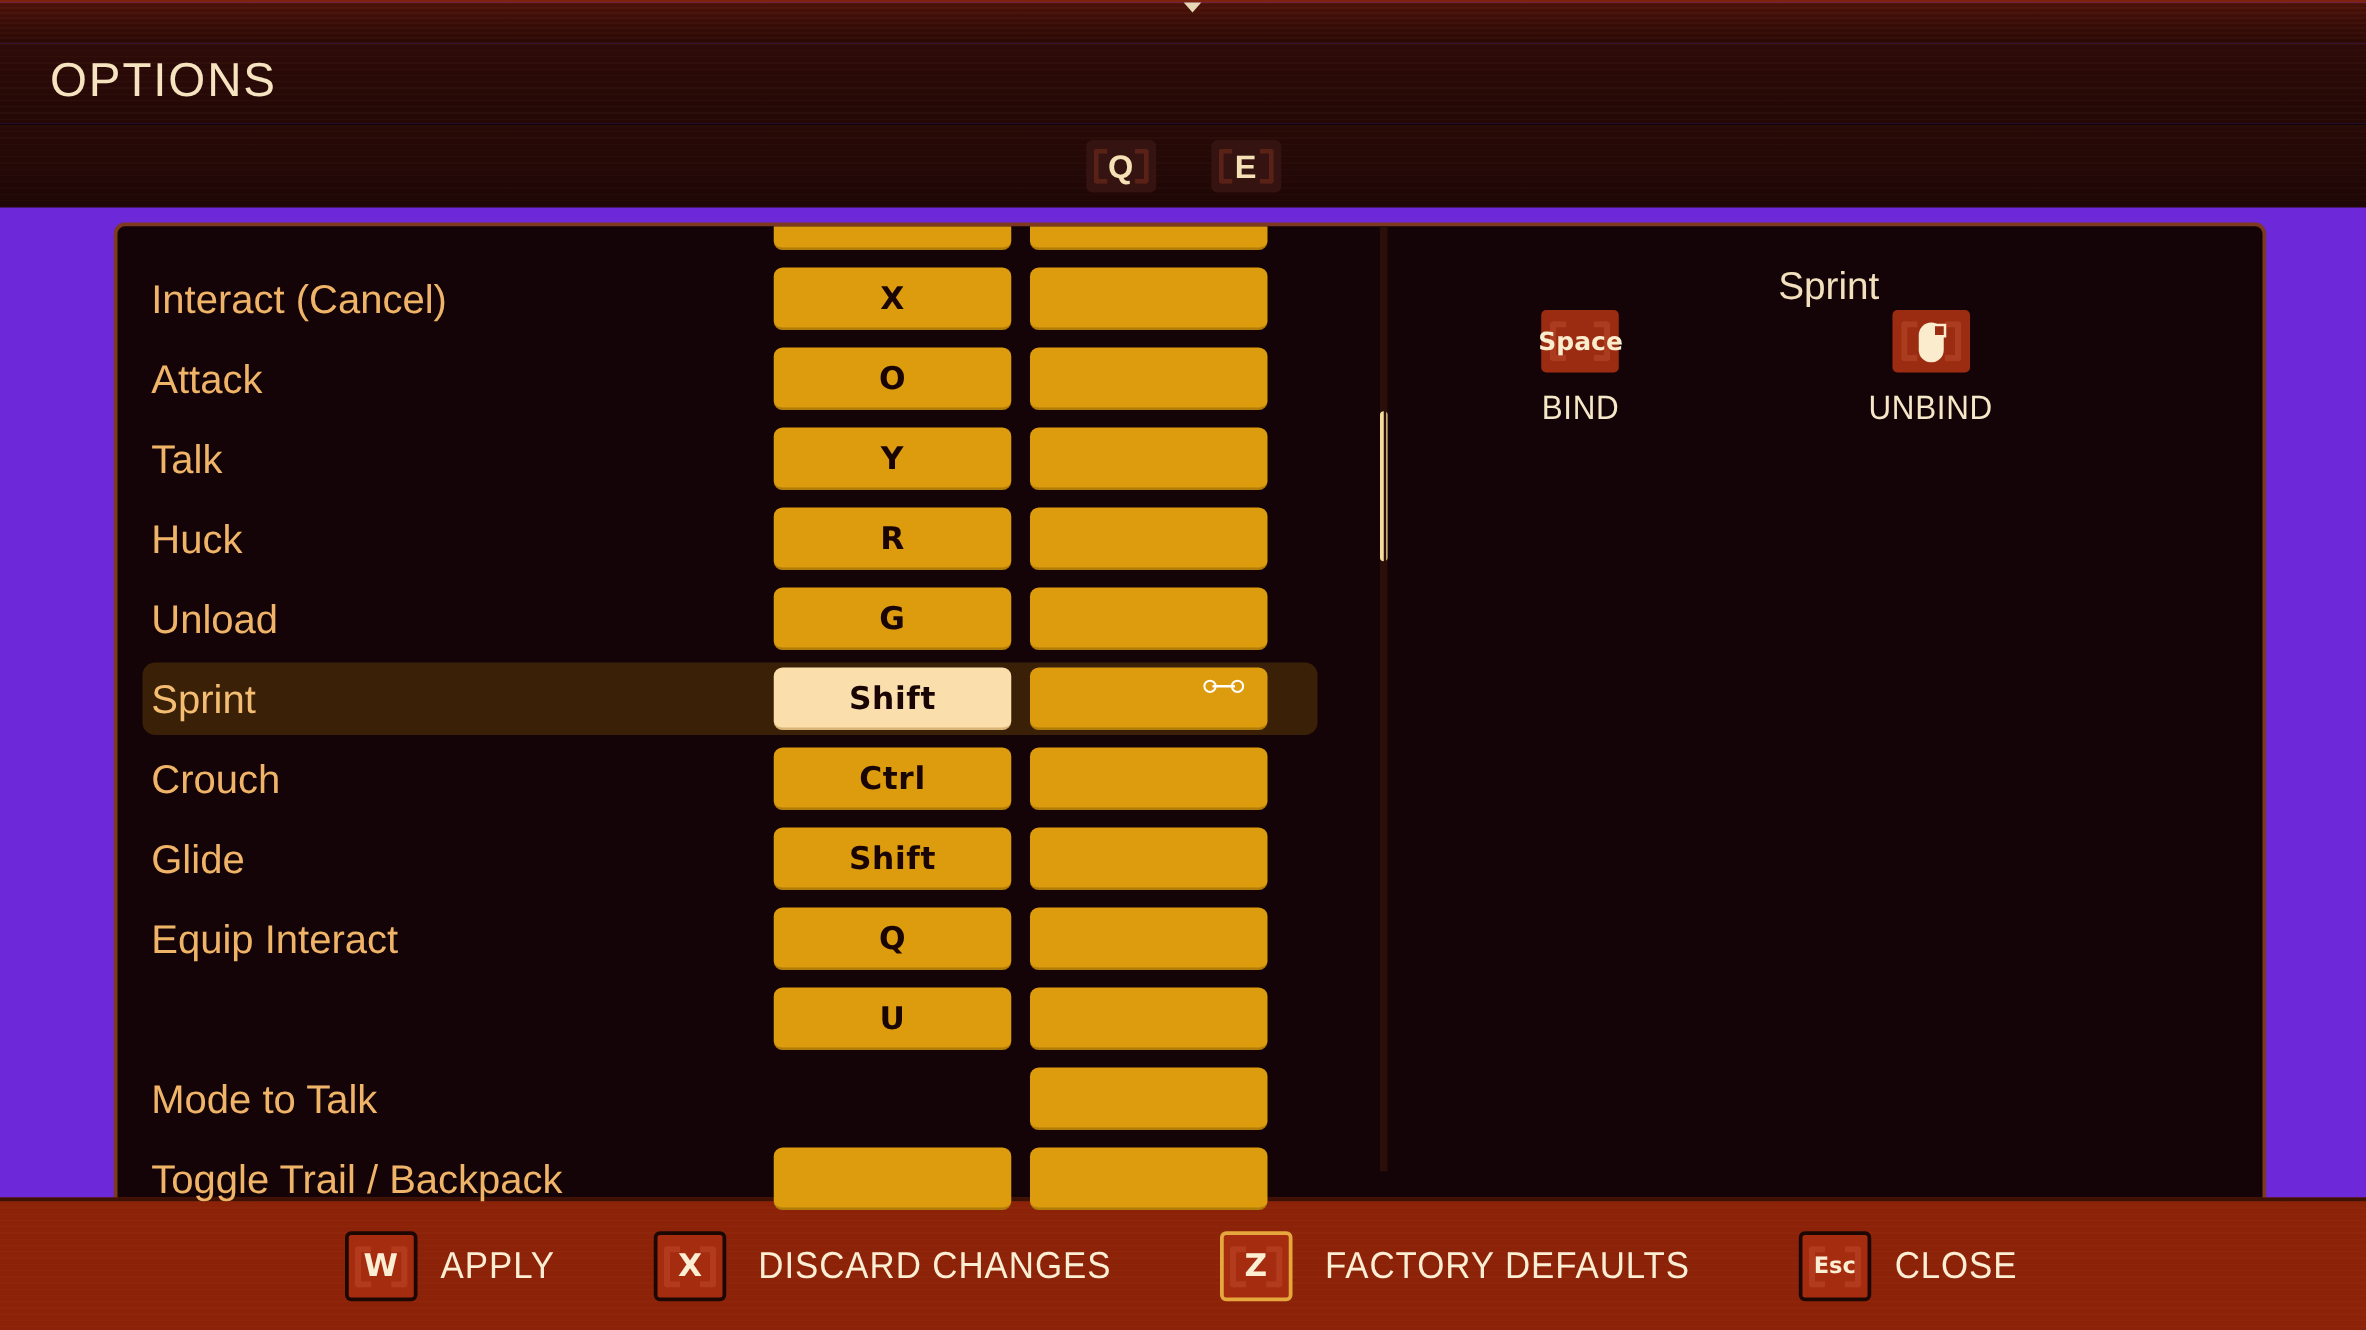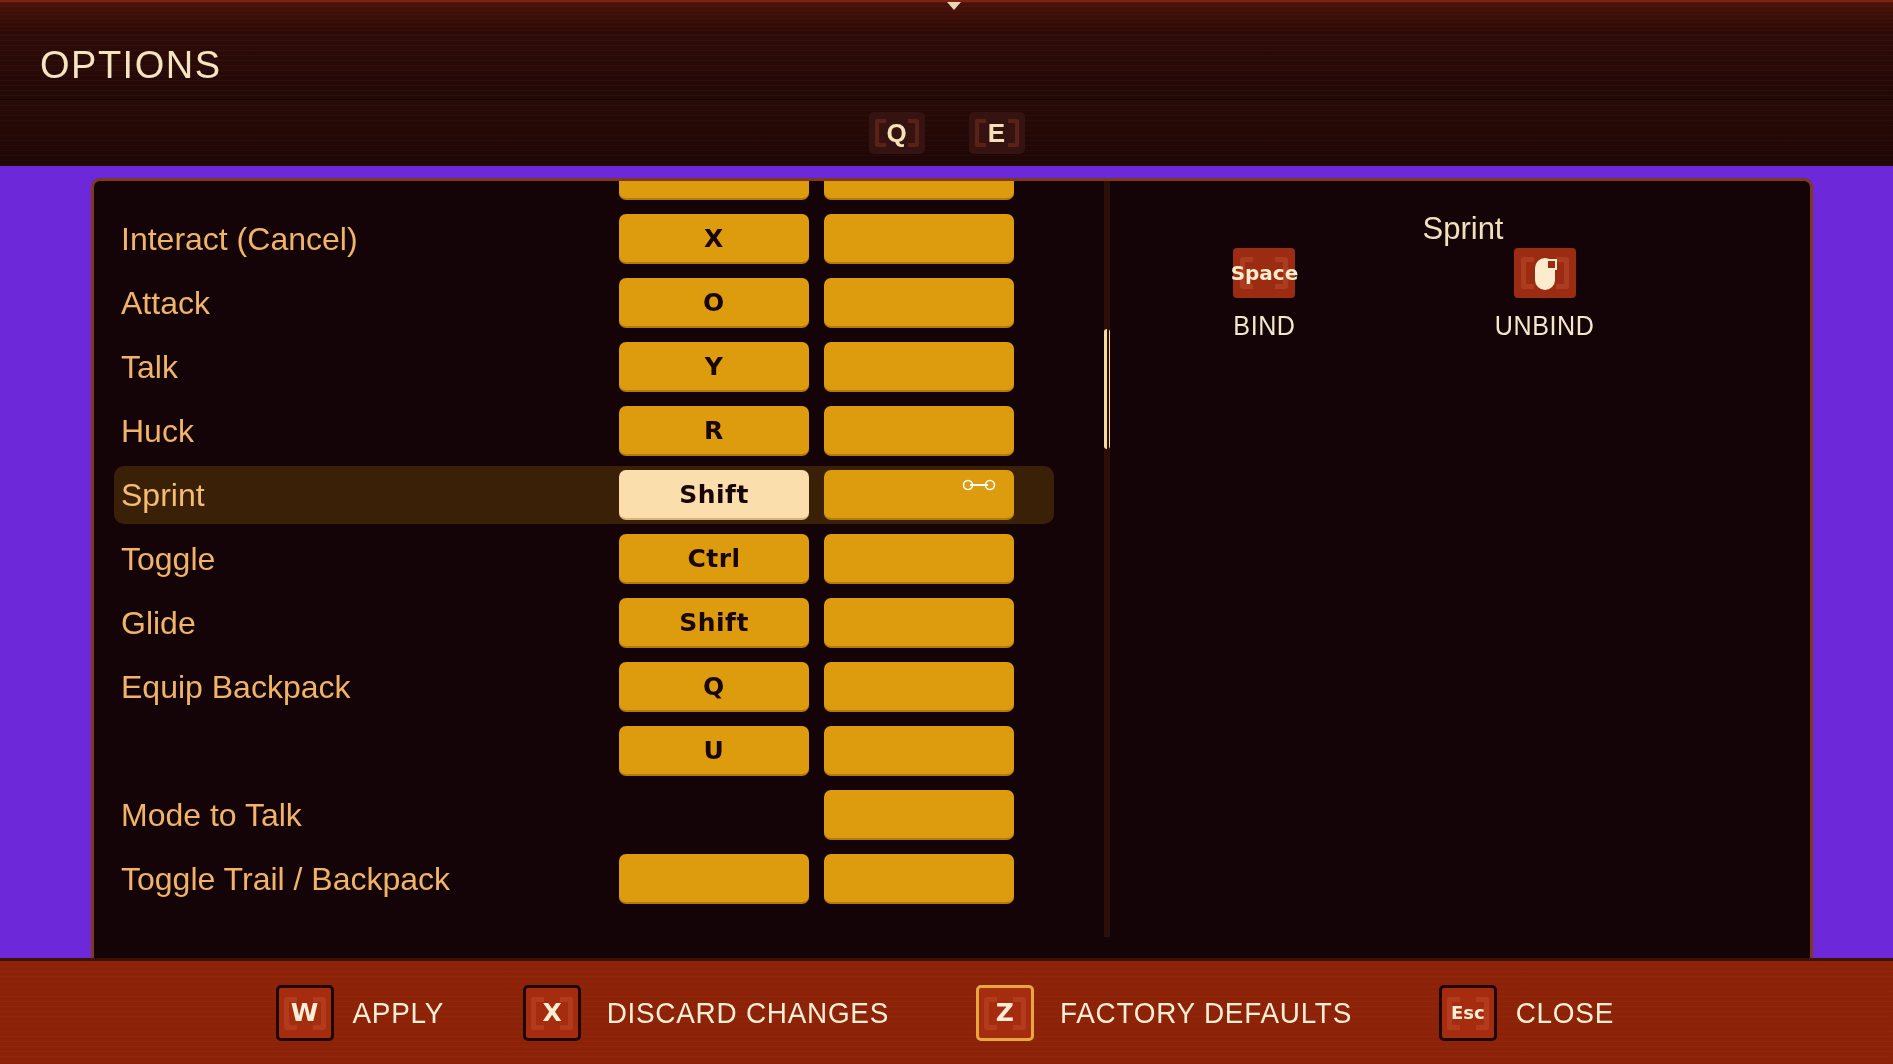--- a/index.html
+++ b/index.html
@@ -348,55 +348,64 @@
             </div>
             <div class="row">
               <div class="row-label">Huck</div>
               <div class="keyslot primary">
                 <span class="keytext">R</span>
               </div>
               <div class="keyslot secondary">
                 <span class="keytext"></span>
               </div>
             </div>
+            <div class="row">
+              <div class="row-label">Unload</div>
+              <div class="keyslot primary">
+                <span class="keytext">G</span>
+              </div>
+              <div class="keyslot secondary">
+                <span class="keytext"></span>
+              </div>
+            </div>
             <div class="row selected">
               <div class="row-hl"></div>
               <div class="row-label">Sprint</div>
               <div class="keyslot primary">
                 <span class="keytext">Shift</span>
               </div>
               <div class="keyslot secondary">
                 <span class="keytext"></span>
                 <span class="cursor-icon"><svg width="34" height="14" viewBox="0 0 34 14" xmlns="http://www.w3.org/2000/svg">
                     <line x1="8" y1="6" x2="26" y2="6" stroke="#fff" stroke-width="2"></line>
                     <circle cx="6" cy="6" r="4.5" fill="none" stroke="#fff" stroke-width="1.6"></circle>
                     <circle cx="28" cy="6" r="4.5" fill="none" stroke="#fff" stroke-width="1.6"></circle>
                   </svg></span>
               </div>
             </div>
             <div class="row">
-              <div class="row-label">Toggle</div>
+              <div class="row-label">Crouch</div>
               <div class="keyslot primary">
                 <span class="keytext">Ctrl</span>
               </div>
               <div class="keyslot secondary">
                 <span class="keytext"></span>
               </div>
             </div>
             <div class="row">
               <div class="row-label">Glide</div>
               <div class="keyslot primary">
                 <span class="keytext">Shift</span>
               </div>
               <div class="keyslot secondary">
                 <span class="keytext"></span>
               </div>
             </div>
             <div class="row">
-              <div class="row-label">Equip Backpack</div>
+              <div class="row-label">Equip Interact</div>
               <div class="keyslot primary">
                 <span class="keytext">Q</span>
               </div>
               <div class="keyslot secondary">
                 <span class="keytext"></span>
               </div>
             </div>
             <div class="row">
               <div class="keyslot primary">
                 <span class="keytext">U</span>

